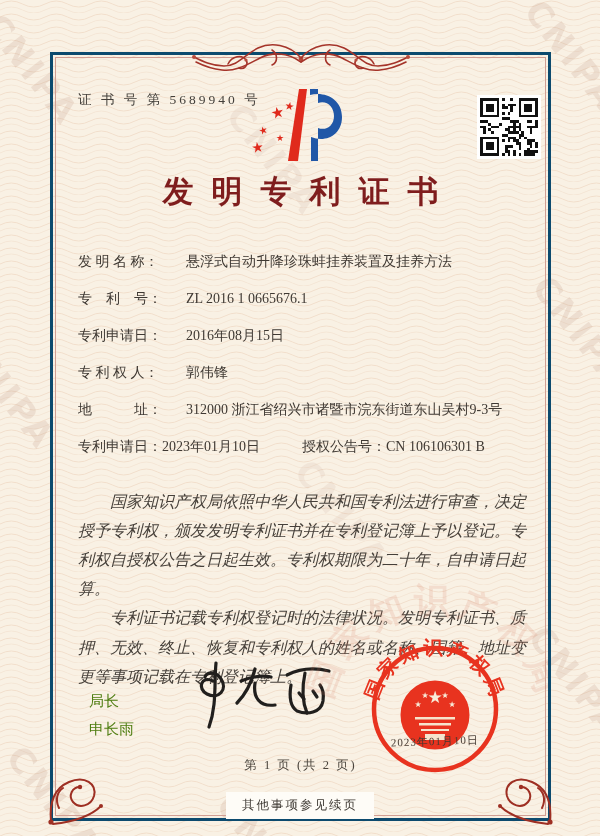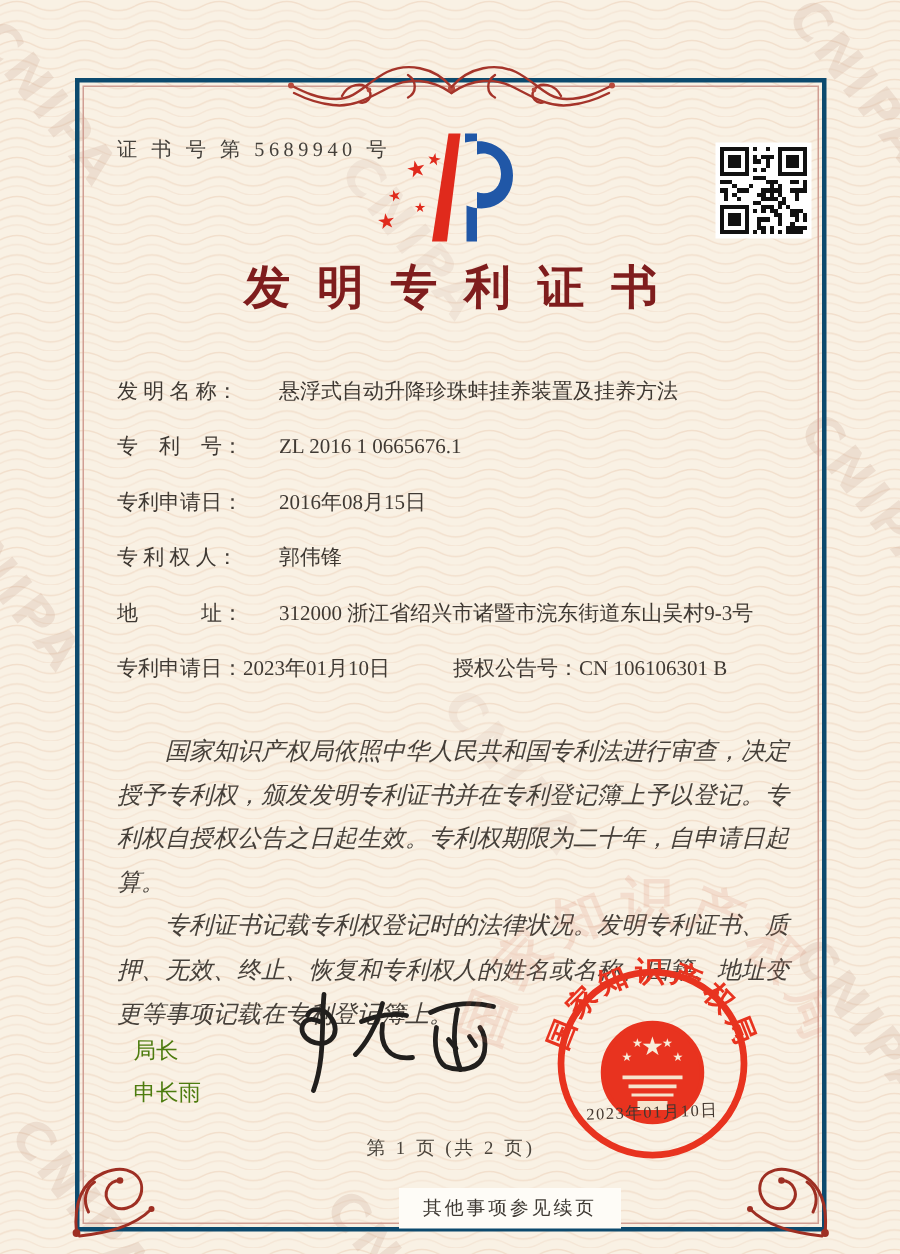--- a/index.html
+++ b/index.html
@@ -81,21 +81,20 @@
     text-align:center; font-size:12.5px; letter-spacing:2px; color:#4a443c;font-family:Liberation Serif, serif;
   }
   
   .footer-note {
     position:absolute; left:50%; top:792px; transform:translateX(-50%);
     z-index:2;
     background:#fefcf7;
     padding:5px 16px;
     font-size:12.5px; letter-spacing:2px; color:#3e3933;
     white-space:nowrap;
-    margin-left:40px;
   }
 </style>
 </head>
 <body>
 
 <svg id="guilloche" width="600" height="836">
   <defs>
     <pattern id="waves" width="90" height="13" patternUnits="userSpaceOnUse">
       <path d="M0 4 Q 11.25 -2 22.5 4 T 45 4 T 67.5 4 T 90 4" fill="none" stroke="#efd8c3" stroke-width="1"></path>
       <path d="M0 10 Q 11.25 4 22.5 10 T 45 10 T 67.5 10 T 90 10" fill="none" stroke="#f3e2d1" stroke-width="1"></path>

